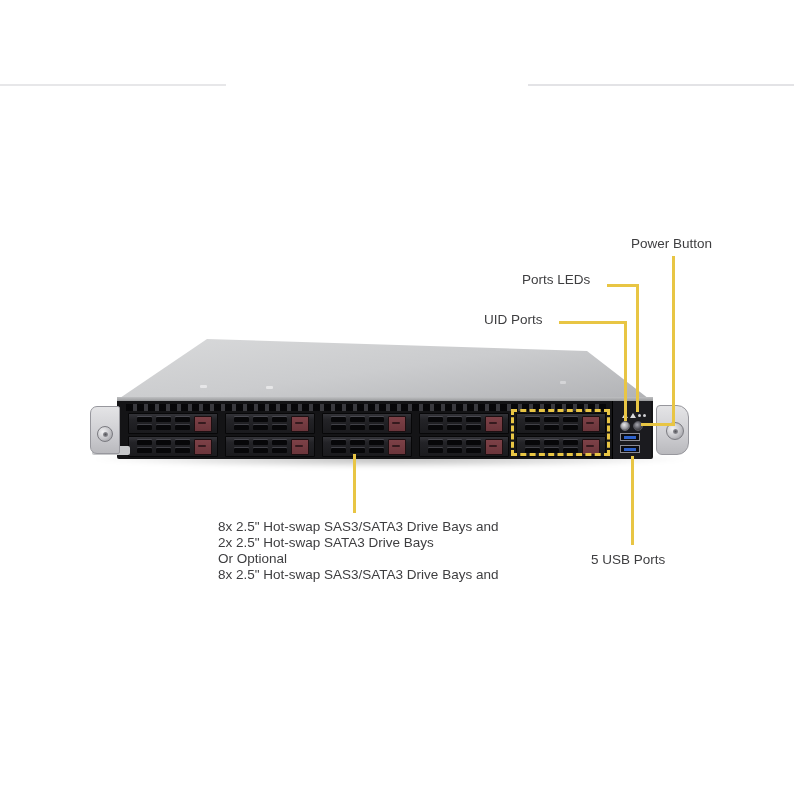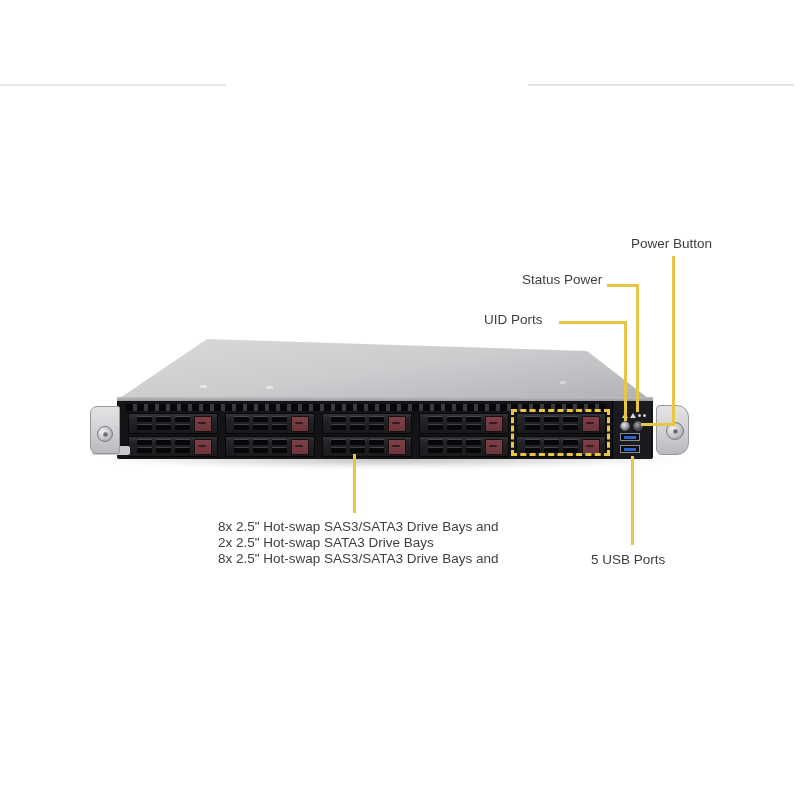--- a/index.html
+++ b/index.html
@@ -251,23 +251,24 @@
   <div class="ann ann-h ln-power-h"></div>
   <div class="ann ann-h ln-status-h"></div>
   <div class="ann ann-v ln-status-v"></div>
   <div class="ann ann-h ln-uid-h"></div>
   <div class="ann ann-v ln-uid-v"></div>
   <div class="ann ann-v ln-usb-v"></div>
   <div class="ann ann-v ln-bays-v"></div>
   <div class="hl-rect"></div>
 
   <div class="lbl lbl-power">Power Button</div>
-  <div class="lbl lbl-status">Status Power</div>
+  <div class="lbl lbl-status">Ports LEDs</div>
   <div class="lbl lbl-uid">UID Ports</div>
   <div class="lbl lbl-usb">5 USB Ports</div>
 
   <div class="desc-block">
     <div>8x 2.5" Hot-swap SAS3/SATA3 Drive Bays and</div>
     <div>2x 2.5" Hot-swap SATA3 Drive Bays</div>
+    <div>Or Optional</div>
     <div>8x 2.5" Hot-swap SAS3/SATA3 Drive Bays and</div>
   </div>
 
 </div>
 
 </body></html>

